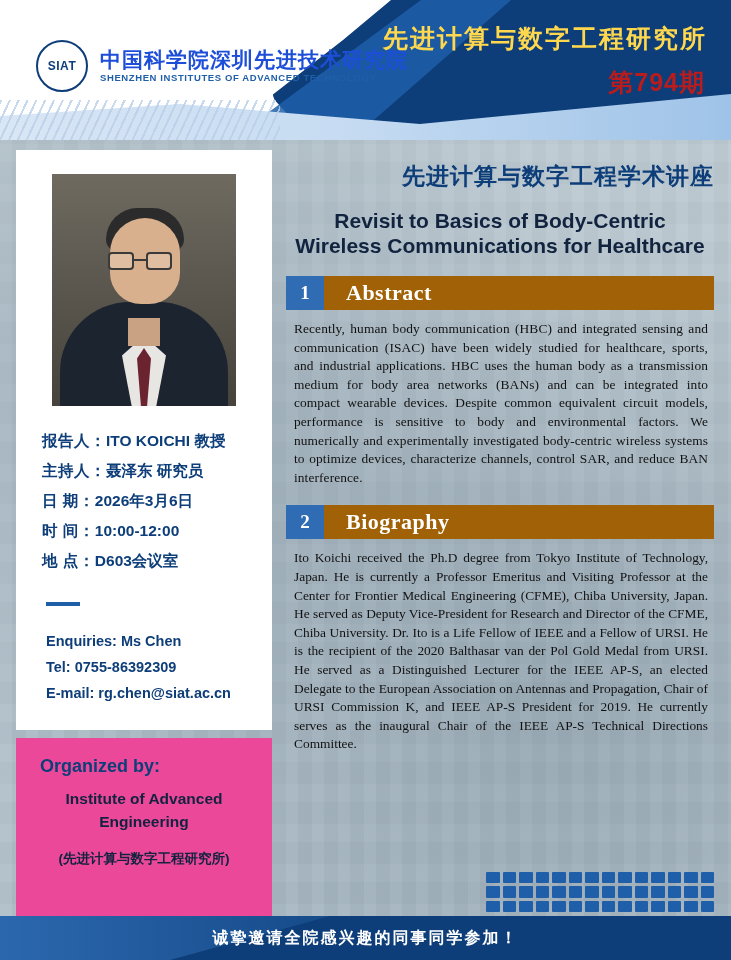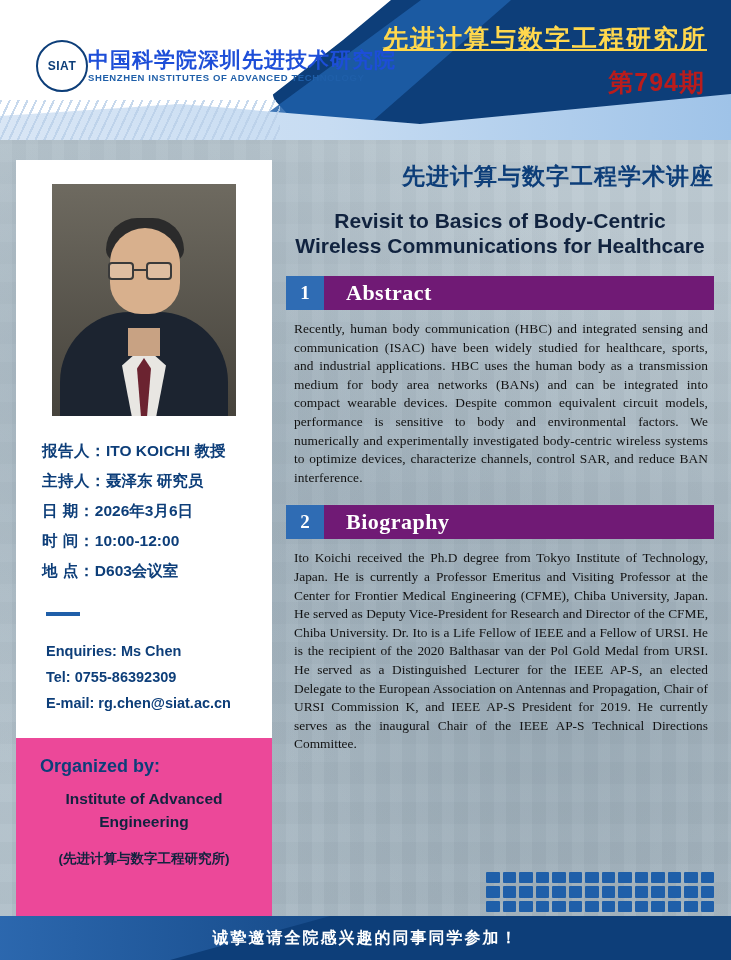--- a/index.html
+++ b/index.html
@@ -39,21 +39,21 @@
     background: linear-gradient(90deg,#d9e6f5 0%, #c7dcf2 45%, #9fc3e8 100%);
     clip-path: polygon(0 22px, 180px 10px, 420px 30px, 731px 0, 731px 46px, 0 46px);
   }
   .hatch {
     position: absolute; left: 0; bottom: 0; width: 280px; height: 40px;
     background: repeating-linear-gradient(115deg, #b9cfe8 0 2px, transparent 2px 8px);
     opacity: .8;
   }
   .siat-logo {
     position: absolute; left: 36px; top: 40px;
-    display: flex; align-items: center; gap: 0;
+    display: flex; align-items: center; gap: 12px;
   }
   .siat-seal {
     width: 52px; height: 52px; border-radius: 50%;
     border: 2px solid #0d3e79;
     display: flex; align-items: center; justify-content: center;
     color: #0d3e79; font-size: 13px; font-weight: bold;
     letter-spacing: .5px;
     background: #fff;
   }
   .siat-seal span { font-size: 12px; }
@@ -63,21 +63,20 @@
   }
   .siat-text .en1, .siat-text .en2 {
     color: #1f5fa9; font-size: 9.5px; font-weight: bold; letter-spacing: .6px;
     line-height: 12px;
   }
   .inst-name {
     position: absolute; right: 24px; top: 22px;
     color: #ffd84d; font-size: 25px; font-weight: bold;
     letter-spacing: 2px;
     font-family: "Liberation Serif", serif;
-    text-decoration: underline;
   }
   .issue-no {
     position: absolute; right: 26px; top: 66px;
     color: #b91c1c; font-size: 25px; font-weight: bold;
     letter-spacing: 1px;
   }
 
   
   .body-bg {
     position: absolute; left: 0; top: 140px; width: 731px; height: 782px;
@@ -90,21 +89,21 @@
   .body-bg::after {
     content: "";
     position: absolute; left: 0; top: 0; right: 0; bottom: 0;
     background:
       radial-gradient(ellipse at 20% 30%, rgba(120,140,155,.35), transparent 55%),
       radial-gradient(ellipse at 75% 70%, rgba(105,125,140,.35), transparent 60%);
   }
 
   
   .left-panel {
-    position: absolute; left: 16px; top: 160px; width: 256px; height: 580px;
+    position: absolute; left: 16px; top: 150px; width: 256px; height: 580px;
     background: #ffffff;
     z-index: 3;
   }
   .photo {
     position: absolute; left: 36px; top: 24px; width: 184px; height: 232px;
     background: linear-gradient(160deg,#5b6f82,#2e3d4c);
     overflow: hidden;
   }
   
   .ph-bg { position:absolute; inset:0; background:linear-gradient(180deg,#6e6a60,#46433c); }
@@ -199,21 +198,21 @@
     position: relative; height: 34px; margin-top: 18px;
     display: flex; align-items: stretch;
   }
   .sec-num {
     width: 38px; background: #2f6cb4;
     color: #ffffff; font-size: 19px; font-weight: bold;
     display: flex; align-items: center; justify-content: center;
     font-family: "Liberation Serif", serif;
   }
   .sec-bar {
-    flex: 1; background: #701a75;
+    flex: 1; background: #a16207;
     display: flex; align-items: center;
     color: #ffffff; font-size: 22px; font-weight: bold;
     font-family: "Liberation Serif", serif;
     padding-left: 22px; letter-spacing: .5px;
   }
   .sec-body {
     font-family: "Liberation Serif", serif;
     color: #111111; font-size: 13.4px; line-height: 18.6px;
     text-align: justify;
     padding: 10px 6px 0 8px;

